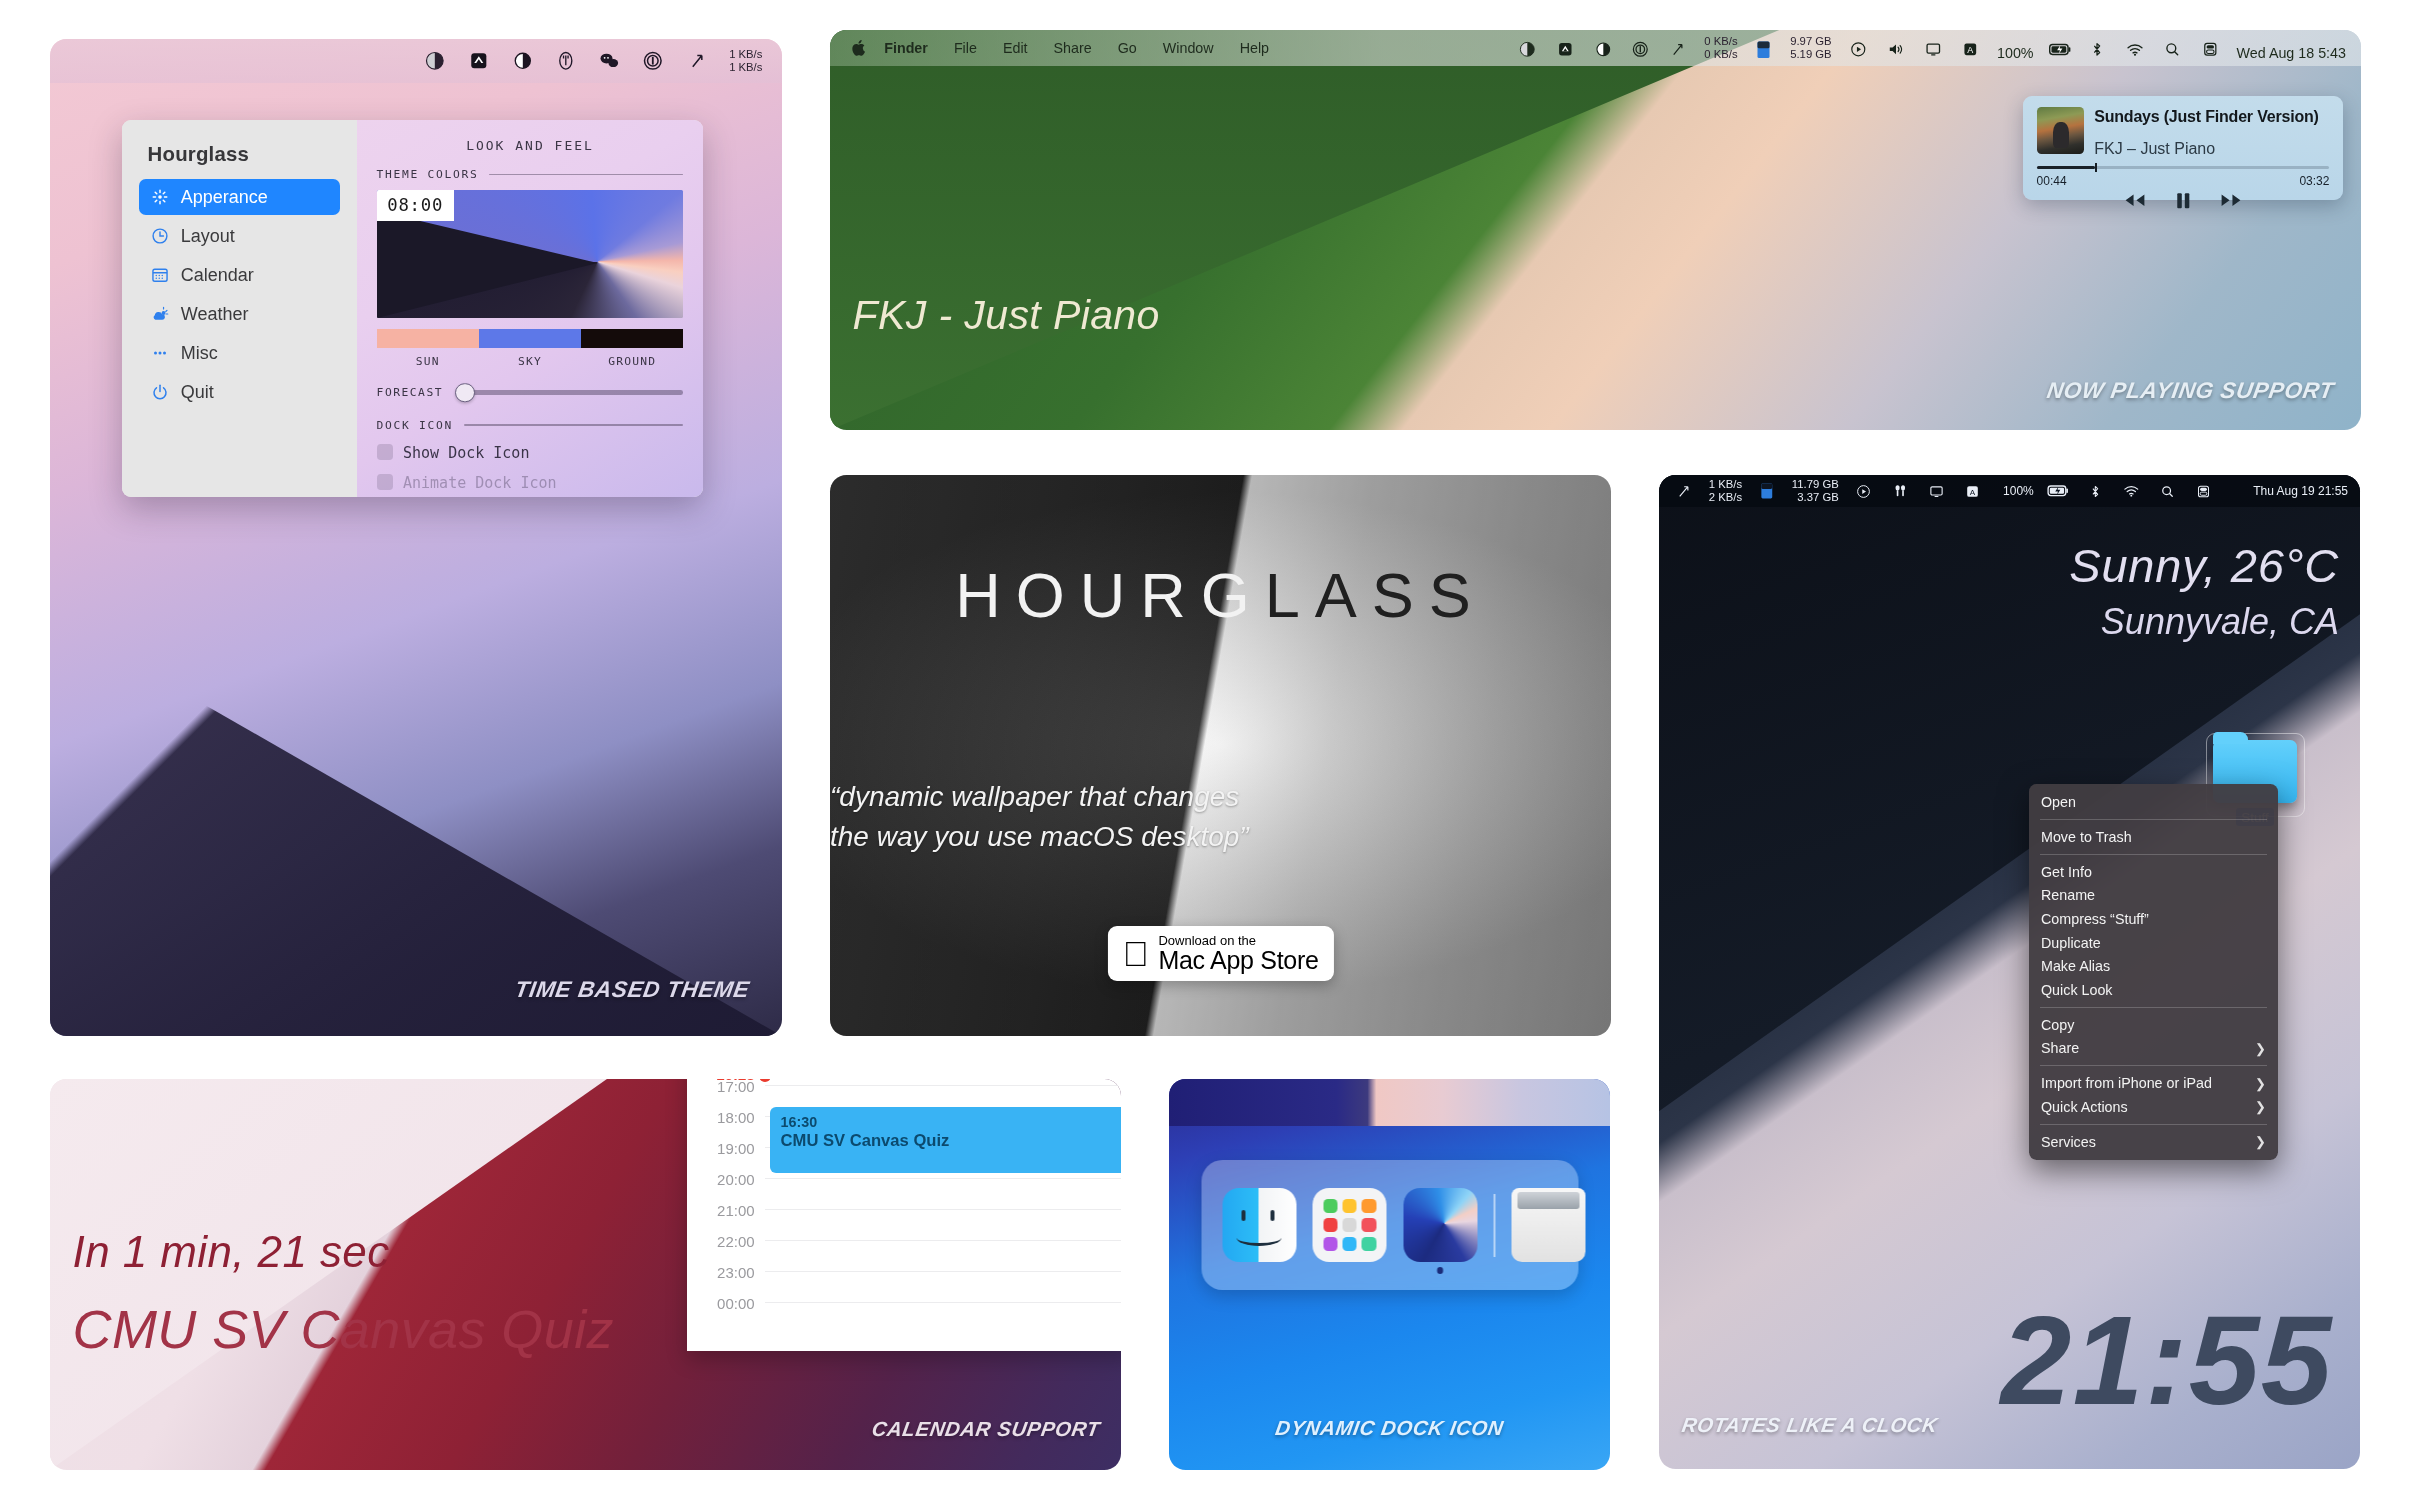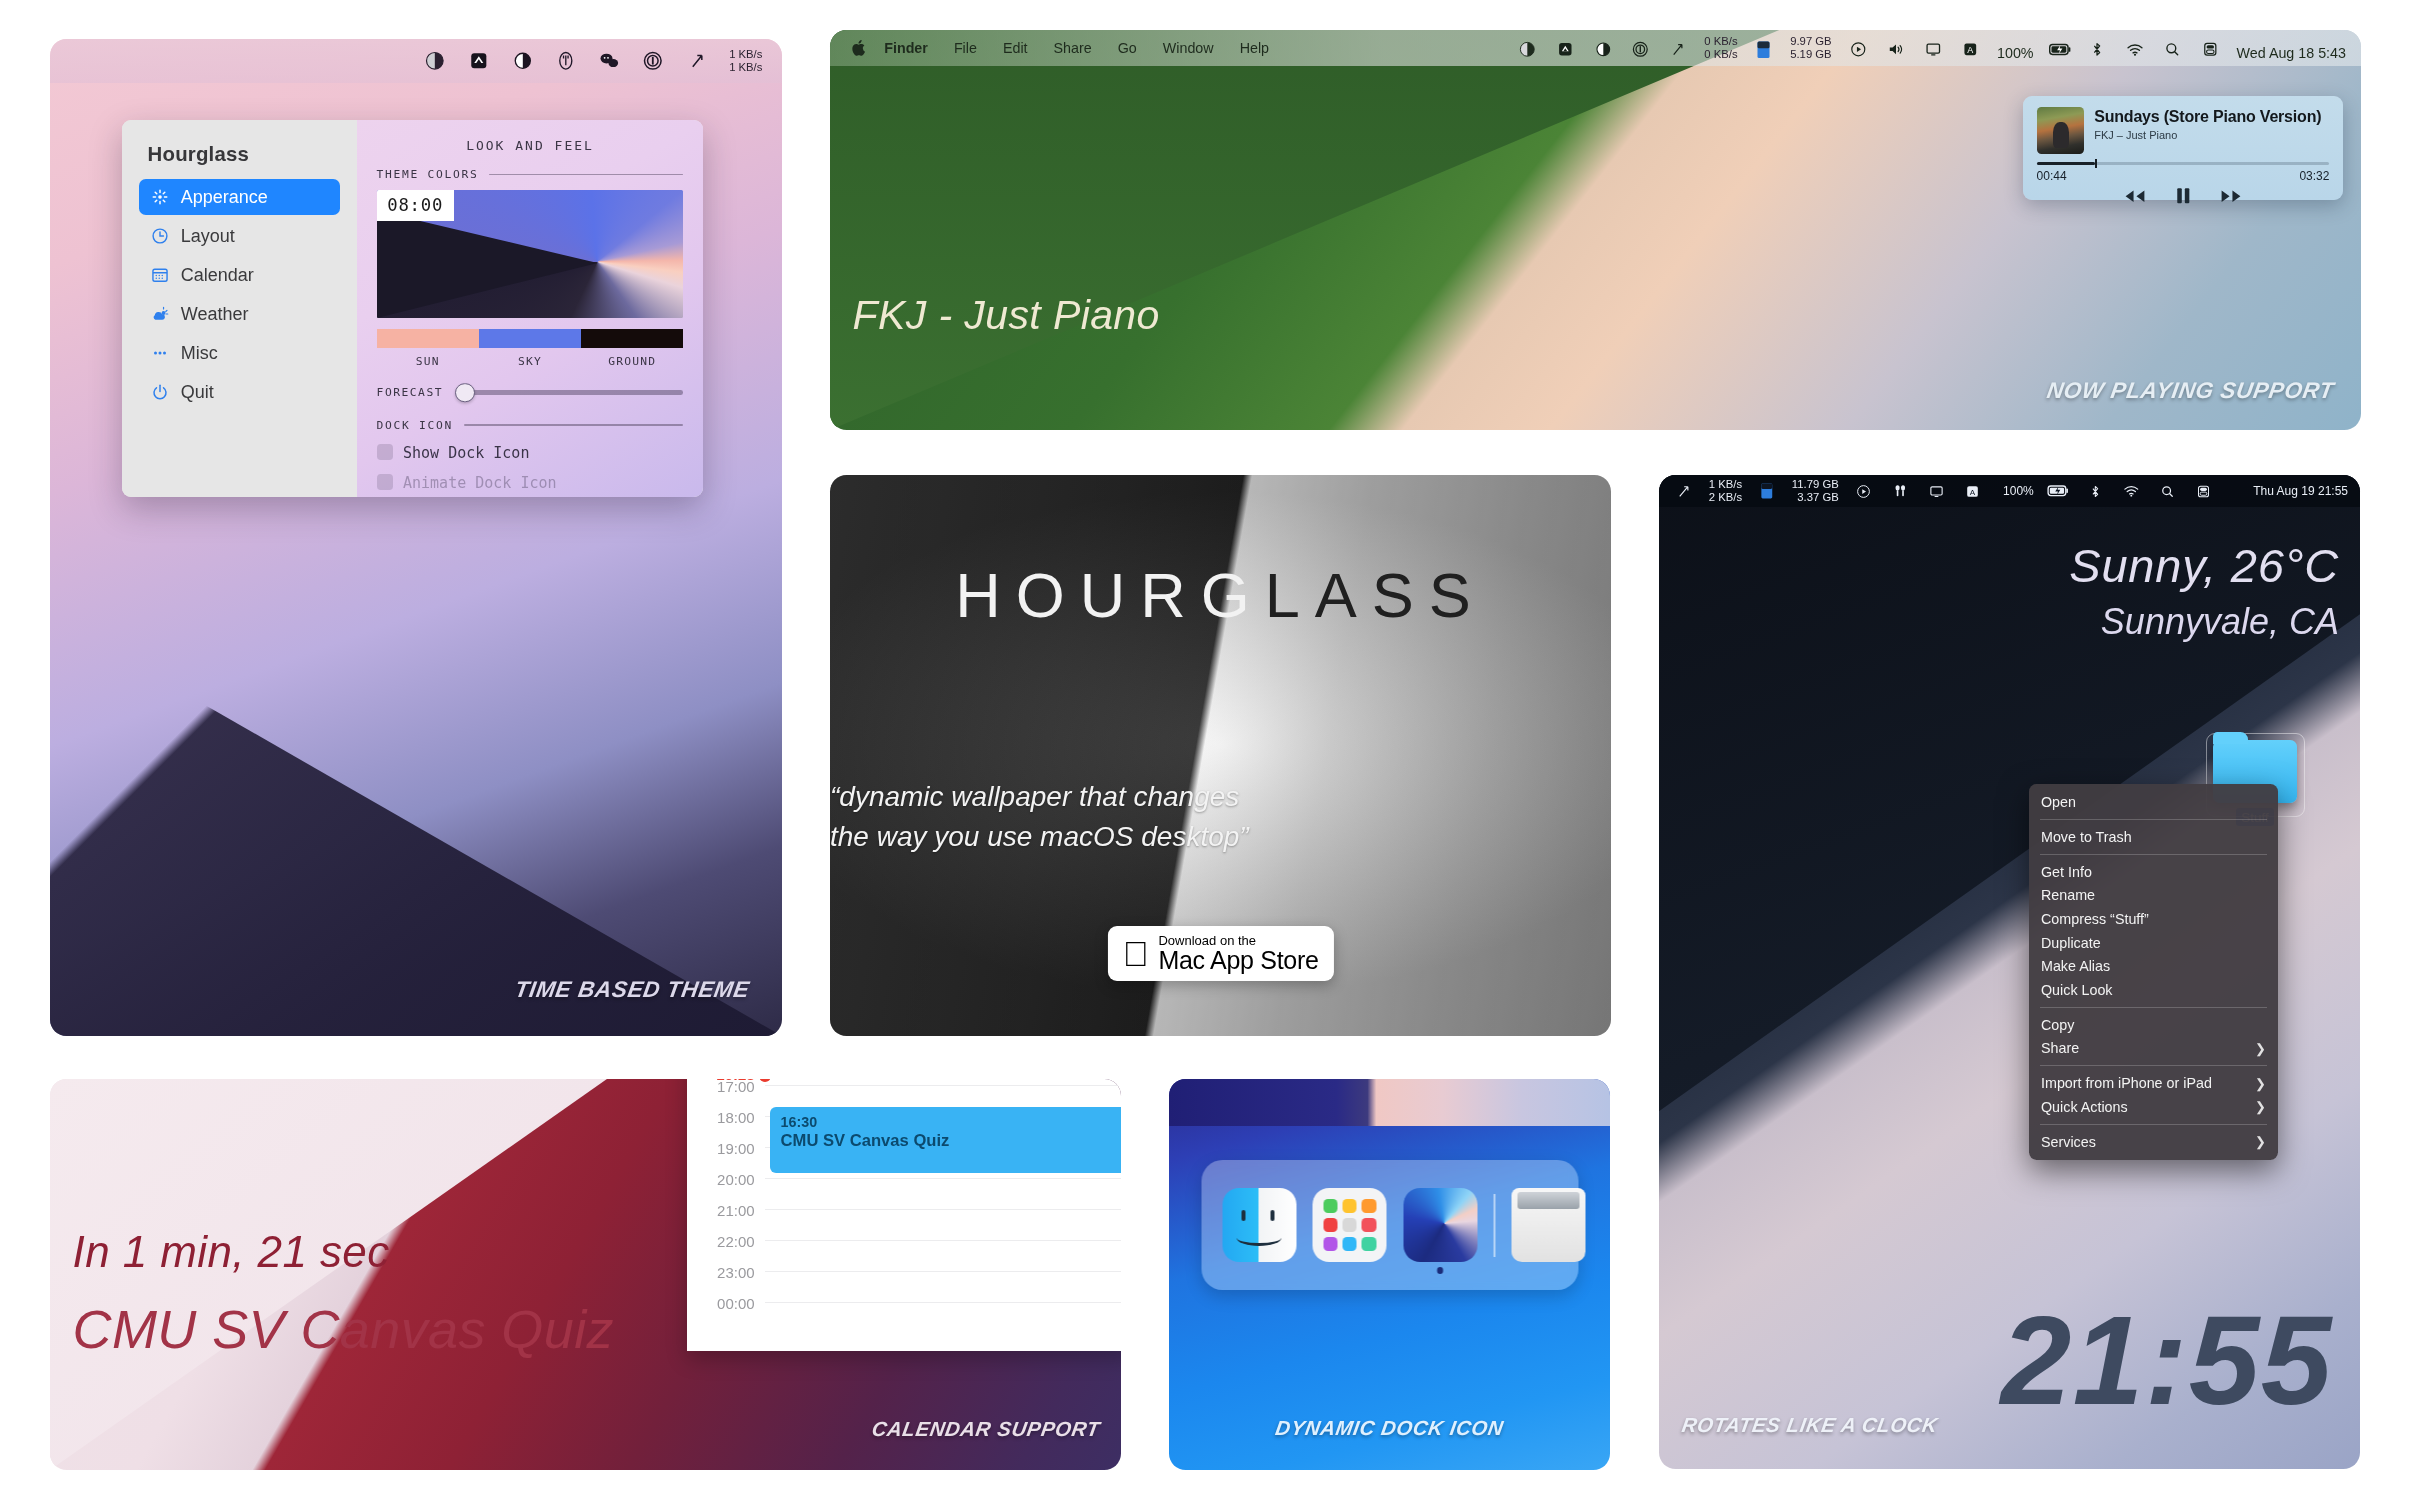--- a/index.html
+++ b/index.html
@@ -122,21 +122,21 @@
     border-radius: 9px; padding: 10.6px 13.6px;
     background: linear-gradient(180deg, #c3dceb, #b9d6e9);
     box-shadow: 0 6px 19.6px rgba(20,40,60,.28);
   }
   .np-row { display:flex; gap: 10.6px; }
   .np-art { width: 47px; height: 47px; border-radius: 4.5px; flex:none; overflow:hidden;
     background: linear-gradient(170deg,#5f7a42 0%, #8d9a55 25%, #b5723f 45%, #6b5640 62%, #30302c 80%, #1b1c19 100%); position:relative;}
   .np-art::after{content:"";position:absolute;left:34%;top:32%;width:36%;height:56%;border-radius:40% 40% 20% 20%;background:#2c2a2c;}
   .np-meta { padding-top: 1.5px; }
   .np-song { font-size: 16px; font-weight: 700; color:#13181c; letter-spacing:-0.2px; }
-  .np-artist { font-size: 11px; color:#2c3a45; margin-top: 3px; }
+  .np-artist { font-size: 16px; color:#2c3a45; margin-top: 14px; }
   .np-bar { position:relative; margin-top: 8.3px; height: 3px; border-radius:1.5px; background: rgba(40,60,75,.24); }
   .np-bar .fill { position:absolute; left:0; top:0; height:100%; width: 20%; background:#182128; border-radius:1.5px; }
   .np-bar .head { position:absolute; left:20%; top:-3px; width:2.3px; height:9px; background:#151d23; }
   .np-times { display:flex; justify-content:space-between; margin-top: 4.5px; font-size: 12px; color:#17202a; }
   .np-ctrls { display:flex; justify-content:center; align-items:center; gap: 27px; margin-top: 3px; color:#1d2a34; }
 
   
   #panel-hg {
     left: 830px; top: 475px; width: 781px; height: 561px;
     background: linear-gradient(100deg,#3a3a3a 0%,#2f2f2f 30%, #262626 47%, #f4f4f4 48%, #d2d2d2 62%, #b6b6b6 80%, #9d9d9d 100%);
@@ -584,21 +584,21 @@
         <span class="mtext" style="margin:0">Wed Aug 18  5:43</span>
       </span>
     </div>
 
     <div class="np-sub">FKJ - Just Piano</div>
 
     <div class="nowplaying">
       <div class="np-row">
         <div class="np-art"></div>
         <div class="np-meta">
-          <div class="np-song">Sundays (Store Piano Version)</div>
+          <div class="np-song">Sundays (Just Finder Version)</div>
           <div class="np-artist">FKJ – Just Piano</div>
         </div>
       </div>
       <div class="np-bar">
         <span class="fill"></span>
         <span class="head"></span>
       </div>
       <div class="np-times">
         <span>00:44</span>
         <span>03:32</span>

